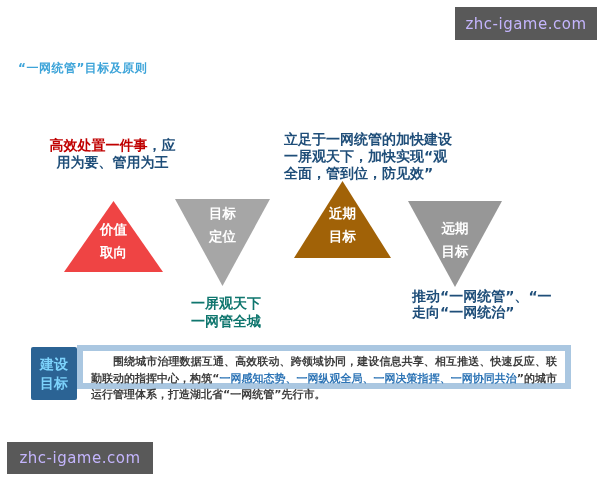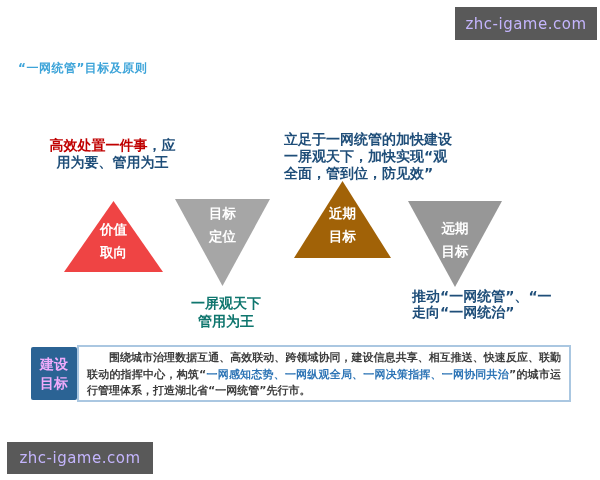--- a/index.html
+++ b/index.html
@@ -26,26 +26,26 @@
   .tri { position: absolute; }
   .tri-up { clip-path: polygon(50% 0, 100% 100%, 0 100%); }
   .tri-down { clip-path: polygon(0 0, 100% 0, 50% 100%); }
   .tri-label {
     position: absolute; left: 0; width: 100%; text-align: center;
     color: #ffffff; font-weight: bold; font-size: 13.5px; line-height: 23px;
   }
   .goal-label {
     position: absolute; left: 31px; top: 347px; width: 46px; height: 53px;
     display: flex; flex-direction: column; align-items: center; justify-content: center;
-    color: #f0abfc; font-weight: bold; font-size: 14px; line-height: 19px;
+    color: #7dd3fc; font-weight: bold; font-size: 14px; line-height: 19px;
     border-radius: 2px;
   }
   .goal-box {
-    position: absolute; left: 77px; top: 345px; width: 494px; height: 57px;
-    background: #ffffff; border: 2px solid #c4b5fd; padding: 3px 8px;
+    position: absolute; left: 77px; top: 345px; width: 494px; height: 44px;
+    background: #ffffff; border: 6px solid #c4b5fd; padding: 3px 8px;
   }
   .goal-text {
     font-size: 11px; line-height: 16.5px; color: #3d3d3d;
     text-align: justify; text-indent: 2em; font-weight: bold;
   }
 </style>
 </head>
 <body>
 
 <div class="page">
@@ -89,21 +89,21 @@
 
   <div class="tri tri-down" style="left: 408px; top: 201px; width: 94px; height: 86px; background-color: rgb(151, 151, 151);">
     <div class="tri-label" style="top:16px;">
       <div>远期</div>
       <div>目标</div>
     </div>
   </div>
 
   <div class="ann ann-mid" style="color: #0f766e;">
     <div>一屏观天下</div>
-    <div>管用为王</div>
+    <div>一网管全城</div>
   </div>
 
   <div class="ann ann-far" style="color: rgb(31, 78, 121);">
     <div>推动“一网统管”、“一</div>
     <div>走向“一网统治”</div>
   </div>
 
   <div class="goal-label" style="background-color: rgb(43, 99, 148);">
     <div>建设</div>
     <div>目标</div>

